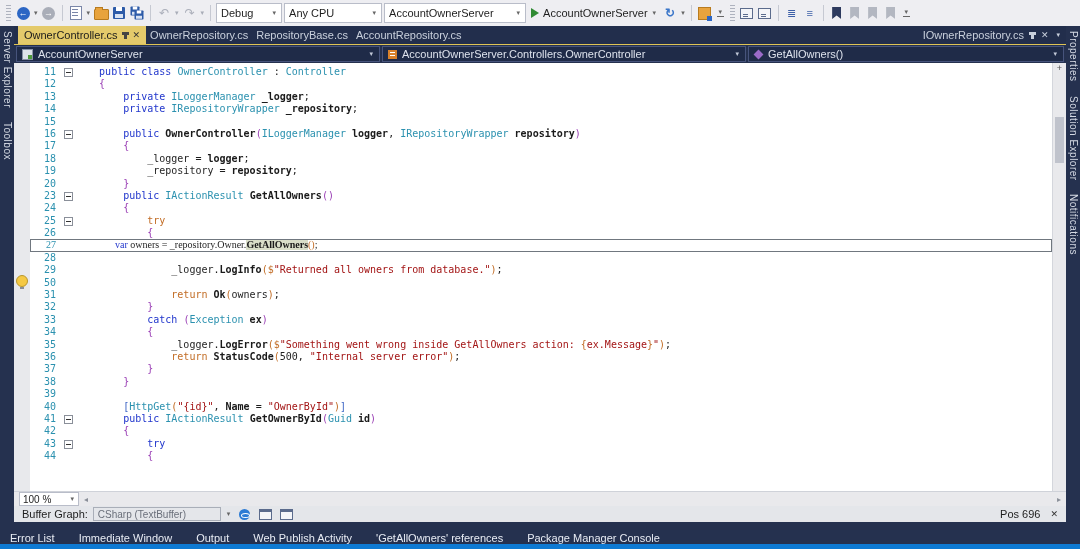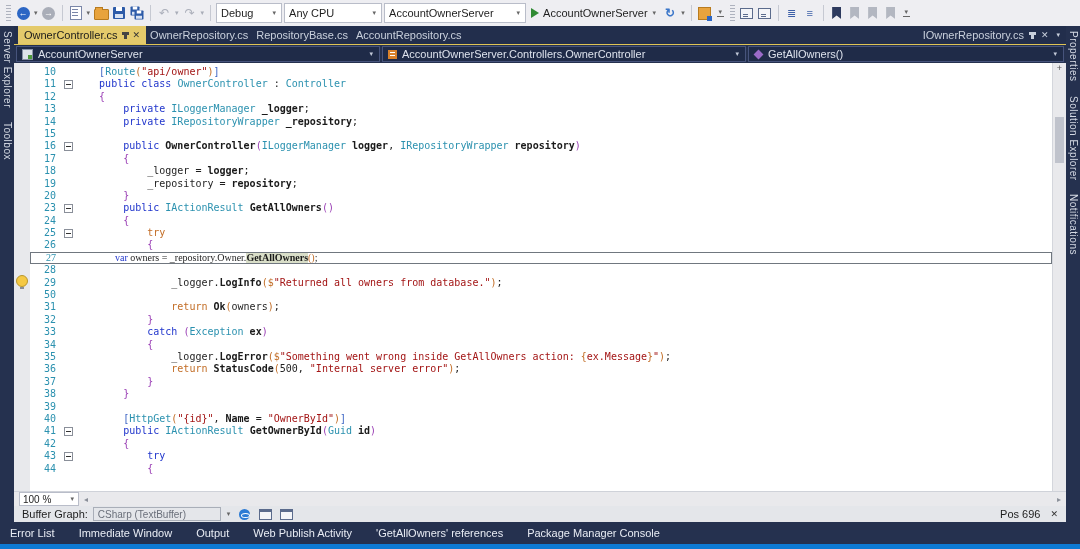--- a/index.html
+++ b/index.html
@@ -92,21 +92,21 @@
   .hsar.right{margin-left:auto;}
   
   .bufferbar{height:16px;flex:none;background:#E4E6EA;display:flex;align-items:center;font-size:11px;gap:5px;padding:0 8px;color:#1E1E1E;}
   .bcombo{width:118px;height:12px;border:1px solid #A9AEB8;color:#6A6F7A;display:flex;align-items:center;padding:0 4px;font-size:10px;}
   .globe{width:11px;height:11px;border-radius:50%;background:#2C7BD4;position:relative;}
   .globe:after{content:"";position:absolute;left:2px;top:4px;width:7px;height:3px;border:1px solid #fff;border-radius:50%;}
   .winico{width:11px;height:9px;border:1px solid #5B6B8C;background:#F4F5F8;position:relative;}
   .winico:after{content:"";position:absolute;left:0;top:0;right:0;height:2px;background:#5B6B8C;}
   .posx{margin-left:auto;display:flex;align-items:center;gap:10px;}
   
-  .paneltabs{height:22px;flex:none;background:#25314F;display:flex;align-items:center;gap:24px;padding:0 10px;font-size:11px;color:#E8ECF4;}
+  .paneltabs{height:22px;flex:none;background:#25314F;display:flex;align-items:flex-end;gap:24px;padding:0 10px;font-size:11px;color:#E8ECF4;}
   .statusstrip{height:5px;flex:none;background:#0E7AD3;}
 </style>
 </head>
 <body>
 
 <div class="app">
 
   <div class="toolbar">
     <div class="grip"></div>
     <span class="ibtn">
@@ -249,21 +249,20 @@
           <span>GetAllOwners()</span>
           <span class="car">▾</span>
         </div>
       </div>
 
       <div class="editor">
         <div class="bpmargin">
           <div class="bulb" style="top:212px"></div>
         </div>
         <div class="linescol" id="editor-lines">
-            <div class="code-line"><span class="ln">10</span><span class="fold"></span><span class="codetext">    <span class="tk-b2">[</span><span class="tk-t">Route</span><span class="tk-o">(</span><span class="tk-s">"api/owner"</span><span class="tk-o">)</span><span class="tk-b2">]</span></span></div>
             <div class="code-line"><span class="ln">11</span><span class="fold"><span class="fbox"><span class="fminus"></span></span></span><span class="codetext">    <span class="tk-k">public class </span><span class="tk-t">OwnerController</span><span class="tk-p"> : </span><span class="tk-t">Controller</span></span></div>
             <div class="code-line"><span class="ln">12</span><span class="fold"></span><span class="codetext">    <span class="tk-b1">{</span></span></div>
             <div class="code-line"><span class="ln">13</span><span class="fold"></span><span class="codetext">        <span class="tk-k">private </span><span class="tk-t">ILoggerManager</span><span class="tk-p"> </span><span class="tk-m">_logger</span><span class="tk-p">;</span></span></div>
             <div class="code-line"><span class="ln">14</span><span class="fold"></span><span class="codetext">        <span class="tk-k">private </span><span class="tk-t">IRepositoryWrapper</span><span class="tk-p"> </span><span class="tk-m">_repository</span><span class="tk-p">;</span></span></div>
             <div class="code-line"><span class="ln">15</span><span class="fold"></span><span class="codetext"></span></div>
             <div class="code-line"><span class="ln">16</span><span class="fold"><span class="fbox"><span class="fminus"></span></span></span><span class="codetext">        <span class="tk-k">public </span><span class="tk-m">OwnerController</span><span class="tk-b1">(</span><span class="tk-t">ILoggerManager</span><span class="tk-m"> logger</span><span class="tk-p">, </span><span class="tk-t">IRepositoryWrapper</span><span class="tk-m"> repository</span><span class="tk-b1">)</span></span></div>
             <div class="code-line"><span class="ln">17</span><span class="fold"></span><span class="codetext">        <span class="tk-b1">{</span></span></div>
             <div class="code-line"><span class="ln">18</span><span class="fold"></span><span class="codetext">            <span class="tk-p">_logger</span><span class="tk-p"> = </span><span class="tk-m">logger</span><span class="tk-p">;</span></span></div>
             <div class="code-line"><span class="ln">19</span><span class="fold"></span><span class="codetext">            <span class="tk-p">_repository</span><span class="tk-p"> = </span><span class="tk-m">repository</span><span class="tk-p">;</span></span></div>
             <div class="code-line"><span class="ln">20</span><span class="fold"></span><span class="codetext">        <span class="tk-b1">}</span></span></div>

